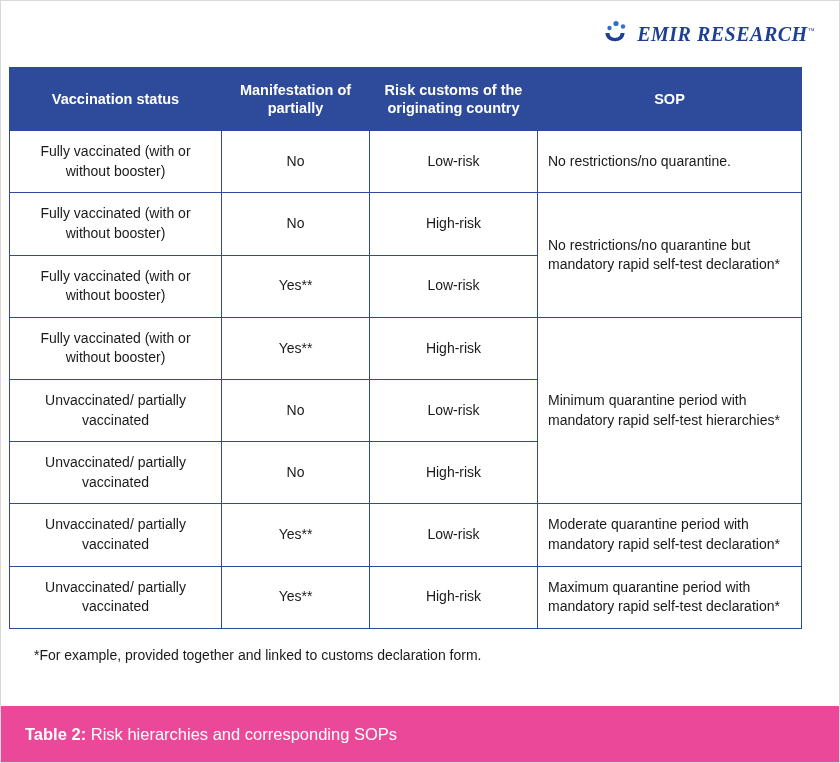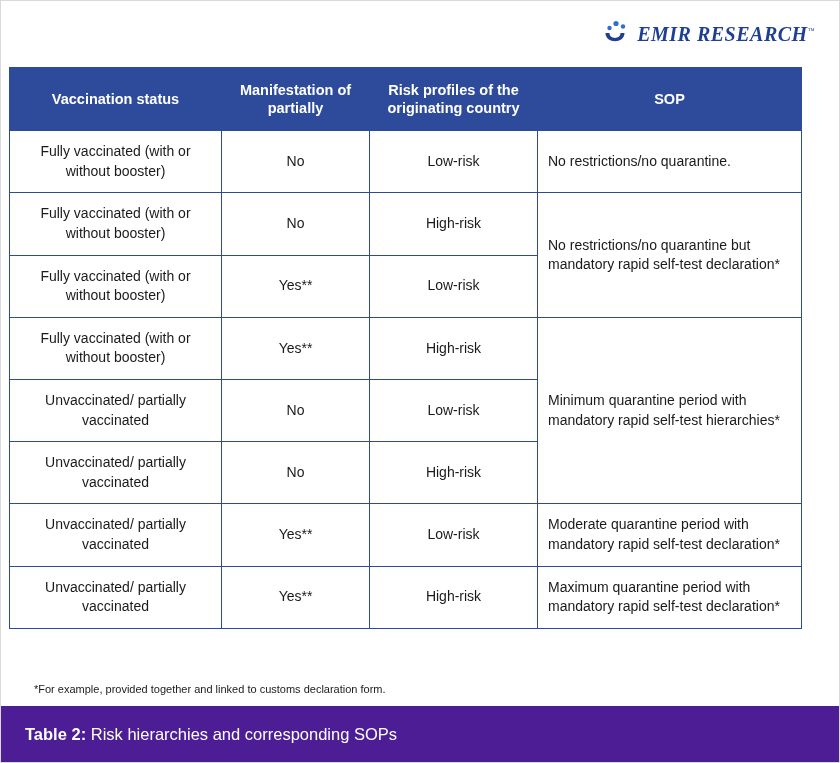--- a/index.html
+++ b/index.html
@@ -104,35 +104,34 @@
   col.c4 { width: 264px; }
 
   
   .footnotes {
     position: absolute;
     left: 33px;
     top: 645px;
     width: 780px;
   }
   .footnote {
-    font-size: 11px;
+    font-size: 14px;
     color: #1a1a1a;
     margin-bottom: 12px;
     line-height: 1.3;
-    margin-top: 36px;
   }
 
   
   .caption-bar {
     position: absolute;
     left: 0;
     right: 0;
     bottom: 0;
     height: 56px;
-    background: #4c1d95;
+    background: #ec4899;
     display: flex;
     align-items: center;
     padding-left: 24px;
     box-sizing: border-box;
   }
   .caption-text {
     color: #ffffff;
     font-size: 16.5px;
   }
   .caption-text b {
@@ -163,21 +162,21 @@
         <colgroup>
           <col class="c1">
             <col class="c2">
             <col class="c3">
             <col class="c4">
         </colgroup>
         <thead>
           <tr>
             <th>Vaccination status</th>
             <th>Manifestation of partially</th>
-            <th>Risk profiles of the originating country</th>
+            <th>Risk customs of the originating country</th>
             <th>SOP</th>
           </tr>
         </thead>
         <tbody>
           <tr>
             <td class="center">Fully vaccinated (with or without booster)</td>
             <td class="center">No</td>
             <td class="center">Low-risk</td>
             <td class="sop" rowspan="1">No restrictions/no quarantine.</td>
           </tr>

